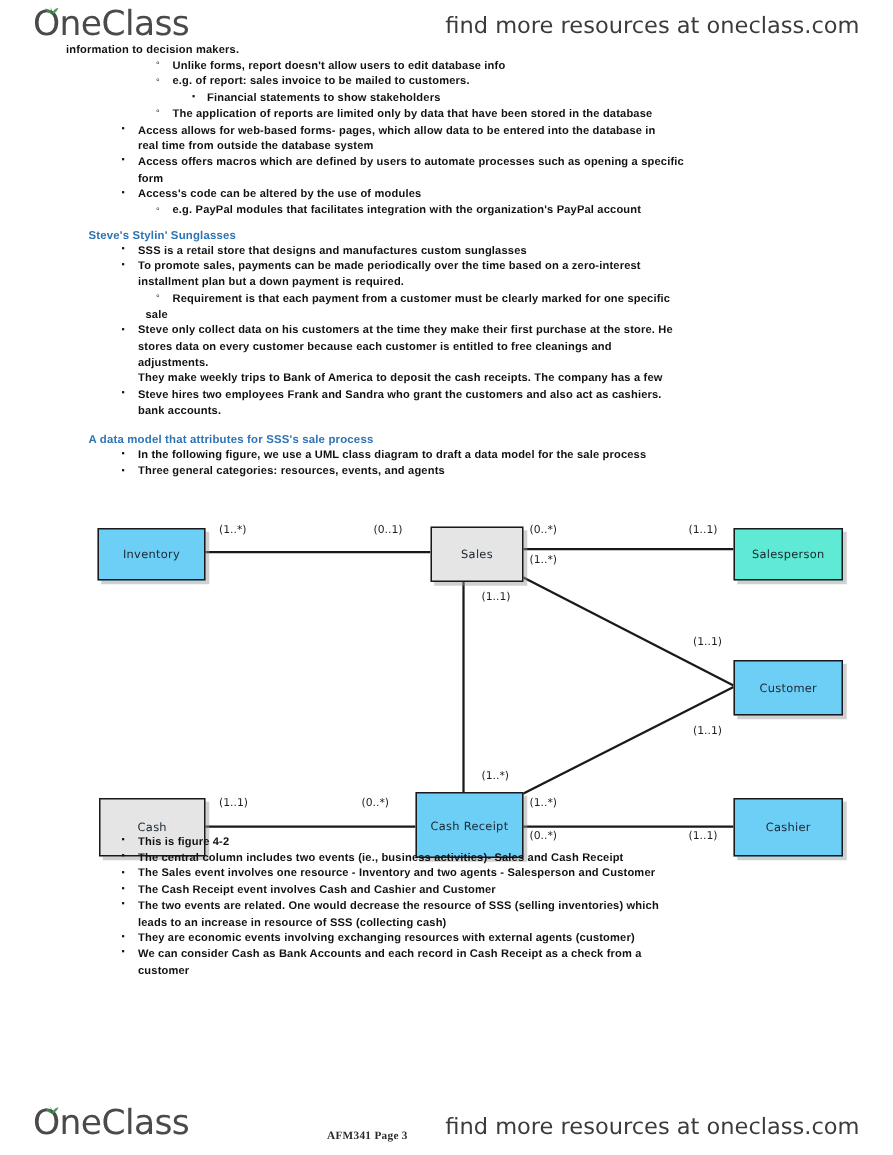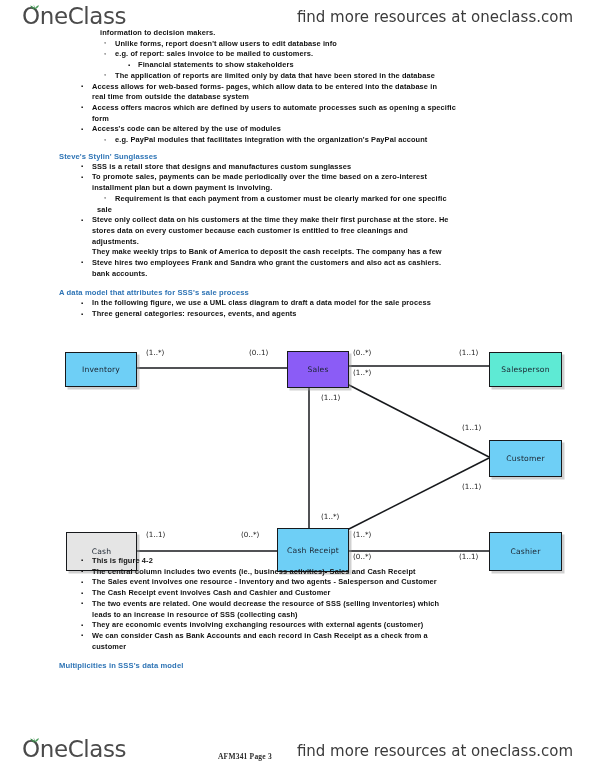--- a/index.html
+++ b/index.html
@@ -95,21 +95,21 @@
     font-size: 7.4px;
     font-weight: bold;
     color: #111111;
     line-height: 10.7px;
     letter-spacing: 0.12px;
     position: relative;
     white-space: nowrap;
   }
 
   
-  .lv0 { margin-left: 100px; }
+  .lv0 { margin-left: 44px; }
   .lv1 { margin-left: 81px; padding-left: 11px; }
   .lv2 { margin-left: 104px; padding-left: 11px; }
   .lv3 { margin-left: 127px; padding-left: 11px; }
   .cont1 { margin-left: 92px; }
   .cont2 { margin-left: 97px; }
 
   .lv1::before {
     content: "\25AA";
     position: absolute;
     left: 0;
@@ -209,21 +209,21 @@
       <div class="line lv1">Access offers macros which are defined by users to automate processes such as opening a specific</div>
       <div class="line cont1">form</div>
       <div class="line lv1">Access's code can be altered by the use of modules</div>
       <div class="line lv2">e.g. PayPal modules that facilitates integration with the organization's PayPal account</div>
     </div>
   <div class="gap-sm"></div>
   <div class="heading">Steve's Stylin' Sunglasses</div>
   <div>
       <div class="line lv1">SSS is a retail store that designs and manufactures custom sunglasses</div>
       <div class="line lv1">To promote sales, payments can be made periodically over the time based on a zero-interest</div>
-      <div class="line cont1">installment plan but a down payment is involving.</div>
+      <div class="line cont1">installment plan but a down payment is required.</div>
       <div class="line lv2">Requirement is that each payment from a customer must be clearly marked for one specific</div>
       <div class="line cont2">sale</div>
       <div class="line lv1">Steve only collect data on his customers at the time they make their first purchase at the store. He</div>
       <div class="line cont1">stores data on every customer because each customer is entitled to free cleanings and</div>
       <div class="line cont1">adjustments.</div>
       <div class="line cont1">They make weekly trips to Bank of America to deposit the cash receipts. The company has a few</div>
       <div class="line lv1">Steve hires two employees Frank and Sandra who grant the customers and also act as cashiers.</div>
       <div class="line cont1">bank accounts.</div>
     </div>
   <div class="gap-md"></div>
@@ -248,21 +248,21 @@
 
       <line x1="347" y1="190" x2="489" y2="118"></line>
 
       <line x1="135" y1="211" x2="277" y2="211"></line>
 
       <line x1="347" y1="211" x2="489" y2="211"></line>
     </g>
   </svg>
   <div>
       <div class="uml-box" style="left: 65px; top: 12px; width: 70px; height: 33px; background: rgb(110, 207, 246); border-color: rgb(23, 25, 28);">Inventory</div>
-      <div class="uml-box" style="left: 287px; top: 11px; width: 60px; height: 35px; background: #8b5cf6; border-color: rgb(23, 25, 28);">Sales</div>
+      <div class="uml-box" style="left: 287px; top: 11px; width: 60px; height: 35px; background: #e5e5e5; border-color: rgb(23, 25, 28);">Sales</div>
       <div class="uml-box" style="left: 489px; top: 12px; width: 71px; height: 33px; background: #5eead4; border-color: rgb(23, 25, 28);">Salesperson</div>
       <div class="uml-box" style="left: 489px; top: 100px; width: 71px; height: 35px; background: rgb(110, 207, 246); border-color: rgb(23, 25, 28);">Customer</div>
       <div class="uml-box" style="left: 66px; top: 192px; width: 69px; height: 37px; background: #e5e5e5; border-color: rgb(23, 25, 28);">Cash</div>
       <div class="uml-box" style="left: 277px; top: 188px; width: 70px; height: 42px; background: rgb(110, 207, 246); border-color: rgb(23, 25, 28);">Cash Receipt</div>
       <div class="uml-box" style="left: 489px; top: 192px; width: 71px; height: 37px; background: rgb(110, 207, 246); border-color: rgb(23, 25, 28);">Cashier</div>
     </div>
   <div>
       <div class="mult" style="left: 146px; top: 8px;">(1..*)</div>
       <div class="mult" style="left: 249px; top: 8px;">(0..1)</div>
       <div class="mult" style="left: 353px; top: 8px;">(0..*)</div>
@@ -286,21 +286,20 @@
       <div class="line lv1">The central column includes two events (ie., business activities)- Sales and Cash Receipt</div>
       <div class="line lv1">The Sales event involves one resource - Inventory and two agents - Salesperson and Customer</div>
       <div class="line lv1">The Cash Receipt event involves Cash and Cashier and Customer</div>
       <div class="line lv1">The two events are related. One would decrease the resource of SSS (selling inventories) which</div>
       <div class="line cont1">leads to an increase in resource of SSS (collecting cash)</div>
       <div class="line lv1">They are economic events involving exchanging resources with external agents (customer)</div>
       <div class="line lv1">We can consider Cash as Bank Accounts and each record in Cash Receipt as a check from a</div>
       <div class="line cont1">customer</div>
     </div>
   <div class="gap-md"></div>
-  <div class="heading">Multiplicities in SSS's data model</div>
 </div>
 
 <div class="brand-band bottom">
   <div class="logo">
     <span class="logo-mark">
       <svg class="logo-leaf" viewBox="0 0 11 8">
         <path d="M5.6 7.4 C5.1 5.2 3.4 4.0 1.2 3.6 C1.8 5.4 3.3 6.8 5.6 7.4 Z" fill="#3f8f4f"></path>
         <path d="M5.6 7.4 C6.1 5.0 7.8 3.7 10.0 3.2 C9.4 5.2 7.9 6.8 5.6 7.4 Z" fill="#4d9e5c"></path>
         <path d="M5.4 7.6 C5.2 5.6 5.0 4.2 4.6 2.6 C5.4 3.8 5.8 5.4 6.0 7.6 Z" fill="#2f7a40"></path>
       </svg>

